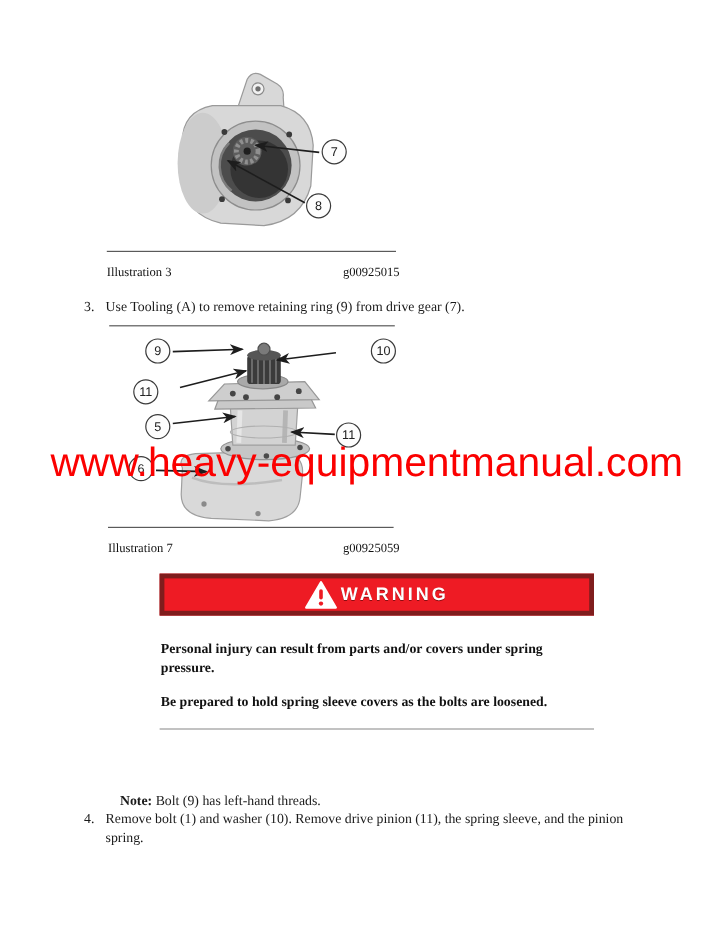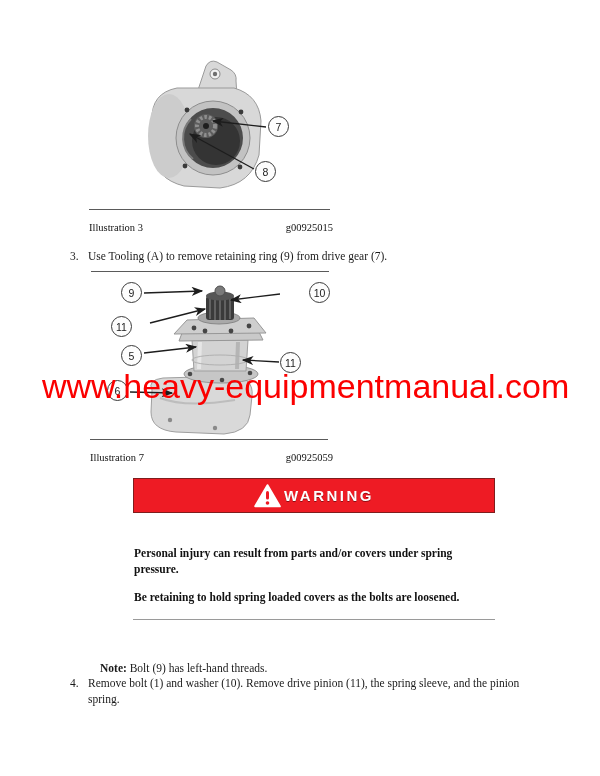--- a/index.html
+++ b/index.html
@@ -23,33 +23,33 @@
   .step { position:absolute; display:flex; font-size:11.5px; line-height:16px; }
   .stepnum { width:18px; flex:0 0 18px; }
   .steptext { flex:1; }
   .watermark {
     position:absolute; left:42px; top:369px; width:560px;
     font-family:"Liberation Sans", sans-serif; font-size:34px; line-height:1;
     color:#fb0000; white-space:nowrap; z-index:5;
   }
   .warningbox { position:absolute; left:133px; top:478px; width:362px; }
   .warning-banner {
-    width:362px; height:35px; background:#ee1b24; border:1px solid #7f1d1d;
+    width:362px; height:35px; background:#ee1b24; border:4px solid #7f1d1d;
     display:flex; align-items:center; justify-content:center; gap:3px;
   }
   .warning-title {
     font-family:"Liberation Sans", sans-serif; font-weight:bold; font-size:15px;
     letter-spacing:2.5px; color:#ffffff; text-shadow:0 1px 0 #8d0d12;
   }
   .warning-icon { display:flex; }
   .warningbox p {
     margin:0 0 0 1px; width:352px; font-weight:bold; font-size:11.5px;
     line-height:16px; color:#111;
   }
-  .warningbox p.p1 { margin-top:32px; }
+  .warningbox p.p1 { margin-top:20px; }
   .warningbox p.p2 { margin-top:8px; }
   .warningbox p.p3 { margin-top:12px; }
   .warning-rule { width:362px; height:1px; background:#9a9a9a; margin-top:14px; }
   .note { position:absolute; left:88px; top:650px; margin:12px; font-size:11.5px; }
   .note b { font-weight:bold; }
 </style>
 </head>
 <body>
 
 <div class="page">
@@ -167,21 +167,21 @@
       <span class="warning-icon">
         <svg width="27" height="24" viewBox="0 0 27 24">
           <path d="M13.5 1.2 L25.8 22.3 L1.2 22.3 Z" fill="#ffffff" stroke="#ffffff" stroke-width="2" stroke-linejoin="round"></path>
           <rect x="12" y="7" width="3" height="8.6" rx="1.5" fill="#ee1b24"></rect>
           <circle cx="13.5" cy="19" r="1.8" fill="#ee1b24"></circle>
         </svg>
       </span>
       <span class="warning-title">WARNING</span>
     </div>
     <p class="p1">Personal injury can result from parts and/or covers under spring pressure.</p>
-    <p class="p3">Be retaining to hold spring loaded covers as the bolts are loosened.</p>
+    <p class="p3">Be prepared to hold spring sleeve covers as the bolts are loosened.</p>
     <div class="warning-rule"></div>
   </section>
 
   <p class="note">
     <b>Note:</b>
     <span>Bolt (9) has left-hand threads.</span>
   </p>
 
   <div class="step" style="left:70px;top:675px;width:478px;">
     <span class="stepnum">4.</span>

